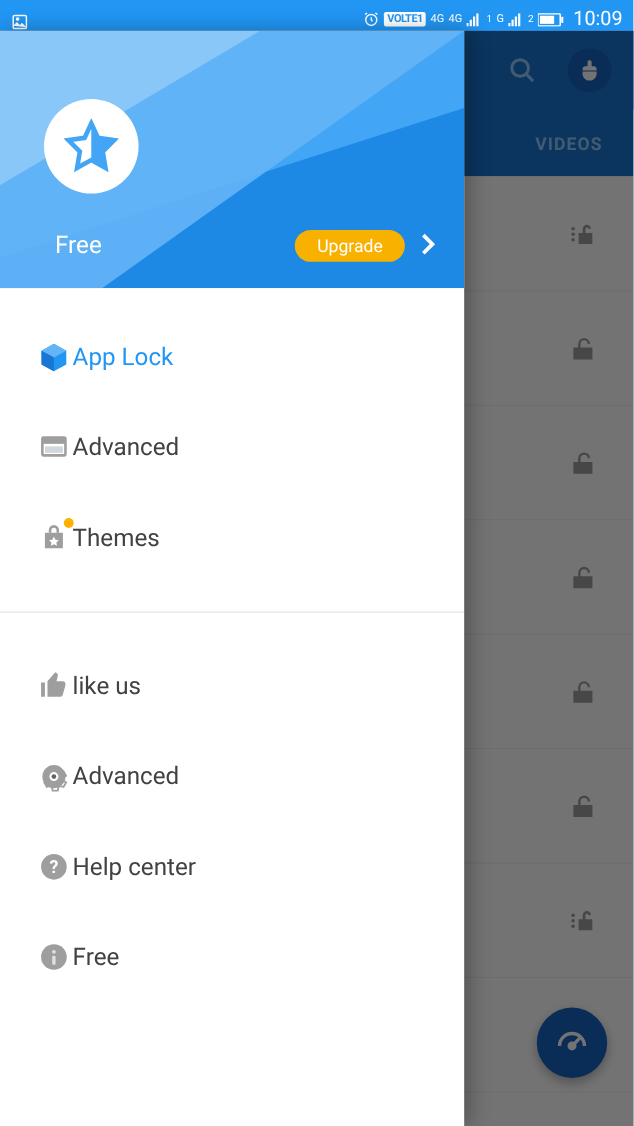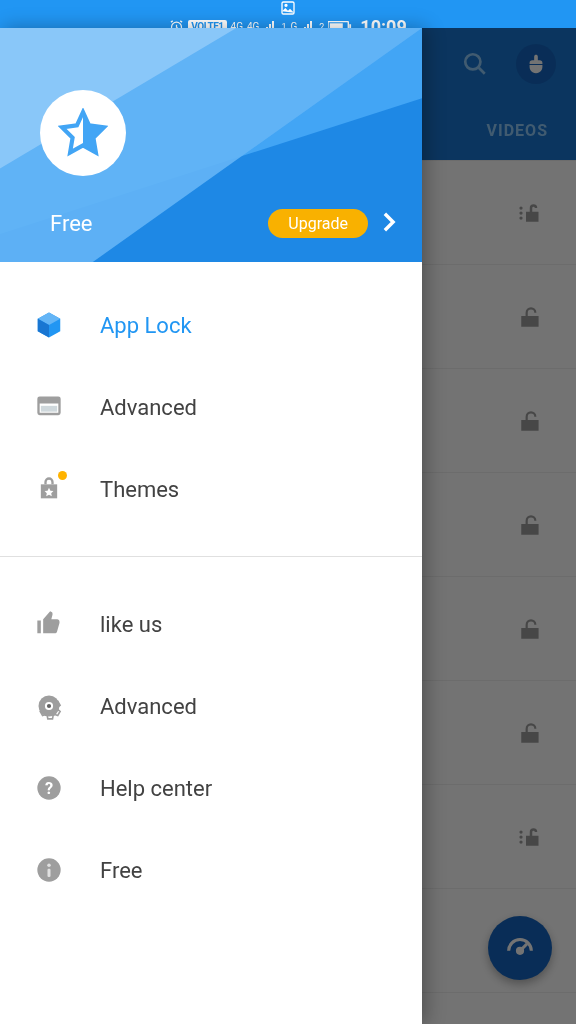--- a/index.html
+++ b/index.html
@@ -1,26 +1,26 @@
 <!DOCTYPE html>
 <html><head>
 <meta charset="utf-8">
 <style>
 * { margin: 0; padding: 0; box-sizing: border-box; font-family: -apple-system, BlinkMacSystemFont, 'Segoe UI', Roboto, sans-serif; }
 html, body { width: 576px; height: 1024px; overflow: hidden; background: #fff; }
 
 .root { position: relative; width: 576px; height: 1024px; }
 
 
-.status-bar { height: 28px; background: #2196f3; display: flex; align-items: center; justify-content: space-between; padding: 0 10px; color: #fff; font-size: 14px; flex-direction: column; }
+.status-bar { height: 28px; background: #2196f3; display: flex; align-items: flex-end; justify-content: space-between; padding: 0 10px; color: #fff; font-size: 14px; }
 .status-left { display: flex; align-items: center; gap: 4px; }
 .status-right { display: flex; align-items: center; gap: 4px; }
 .status-icon { display: inline-flex; }
 .volte-badge { background: #fff; color: #2196f3; font-size: 10px; font-weight: 700; padding: 1px 3px; border-radius: 2px; letter-spacing: -0.5px; }
-.status-time { font-size: 18px; font-weight: 700; margin-left: 4px; }
+.status-time { font-size: 18px; font-weight: 400; margin-left: 4px; }
 
 
 .background-app { position: absolute; top: 28px; left: 0; right: 0; bottom: 0; background: #1976d2; }
 .bg-overlay { position: absolute; inset: 0; background: rgba(0,0,0,0.55); pointer-events: none; }
 .bg-header { height: 72px; background: #1976d2; display: flex; align-items: center; justify-content: flex-end; padding: 0 20px; gap: 28px; }
 .bg-search { width: 26px; height: 26px; }
 .bg-clean { width: 40px; height: 40px; border-radius: 50%; background: #1565c0; display: flex; align-items: center; justify-content: center; }
 .bg-tabs { height: 60px; display: flex; align-items: center; justify-content: flex-end; padding-right: 28px; }
 .bg-tab { color: #90caf9; font-size: 16px; font-weight: 700; letter-spacing: 1px; }
 .bg-list { background: #fff; height: calc(100% - 132px); }
@@ -38,21 +38,21 @@
 .dh-bg4 { inset:0; background:#90caf9; clip-path: polygon(0 0, 56% 0, 0 60%); opacity:0.85; }
 
 .star-circle { position: absolute; left: 40px; top: 62px; width: 86px; height: 86px; border-radius: 50%; background: #fff; display: flex; align-items: center; justify-content: center; }
 .account-row { position: absolute; left: 0; right: 0; bottom: 24px; display: flex; align-items: center; padding: 0 26px 0 50px; }
 .account-label { color: #fff; font-size: 22px; font-weight: 400; }
 .upgrade-btn { margin-left: auto; background: #f9b100; color: #fff; font-size: 16px; padding: 5px 20px; border-radius: 20px; border: none; }
 .chevron-right { margin-left: 14px; color: #fff; }
 
 .menu { flex: 1; overflow-y: auto; }
 .menu-section { padding: 22px 0; }
-.menu-item { display: flex; align-items: center; height: 82px; padding: 0 20px 0 32px; gap: 34px; cursor: pointer; }
+.menu-item { display: flex; align-items: center; height: 82px; padding: 0 20px 0 32px; cursor: pointer; }
 .menu-item.active .menu-label { color: #2196f3; }
 .menu-label { font-size: 22px; color: #424242; }
 .menu-icon { width: 34px; height: 34px; display: flex; align-items: center; justify-content: center; position: relative; }
 .badge-dot { position: absolute; top: -1px; right: -1px; width: 9px; height: 9px; border-radius: 50%; background: #ffb300; }
 .divider { height: 1px; background: #e0e0e0; margin: 4px 0; }
 
 .sig { font-size: 10px; }
 </style>
 </head>
 <body>

